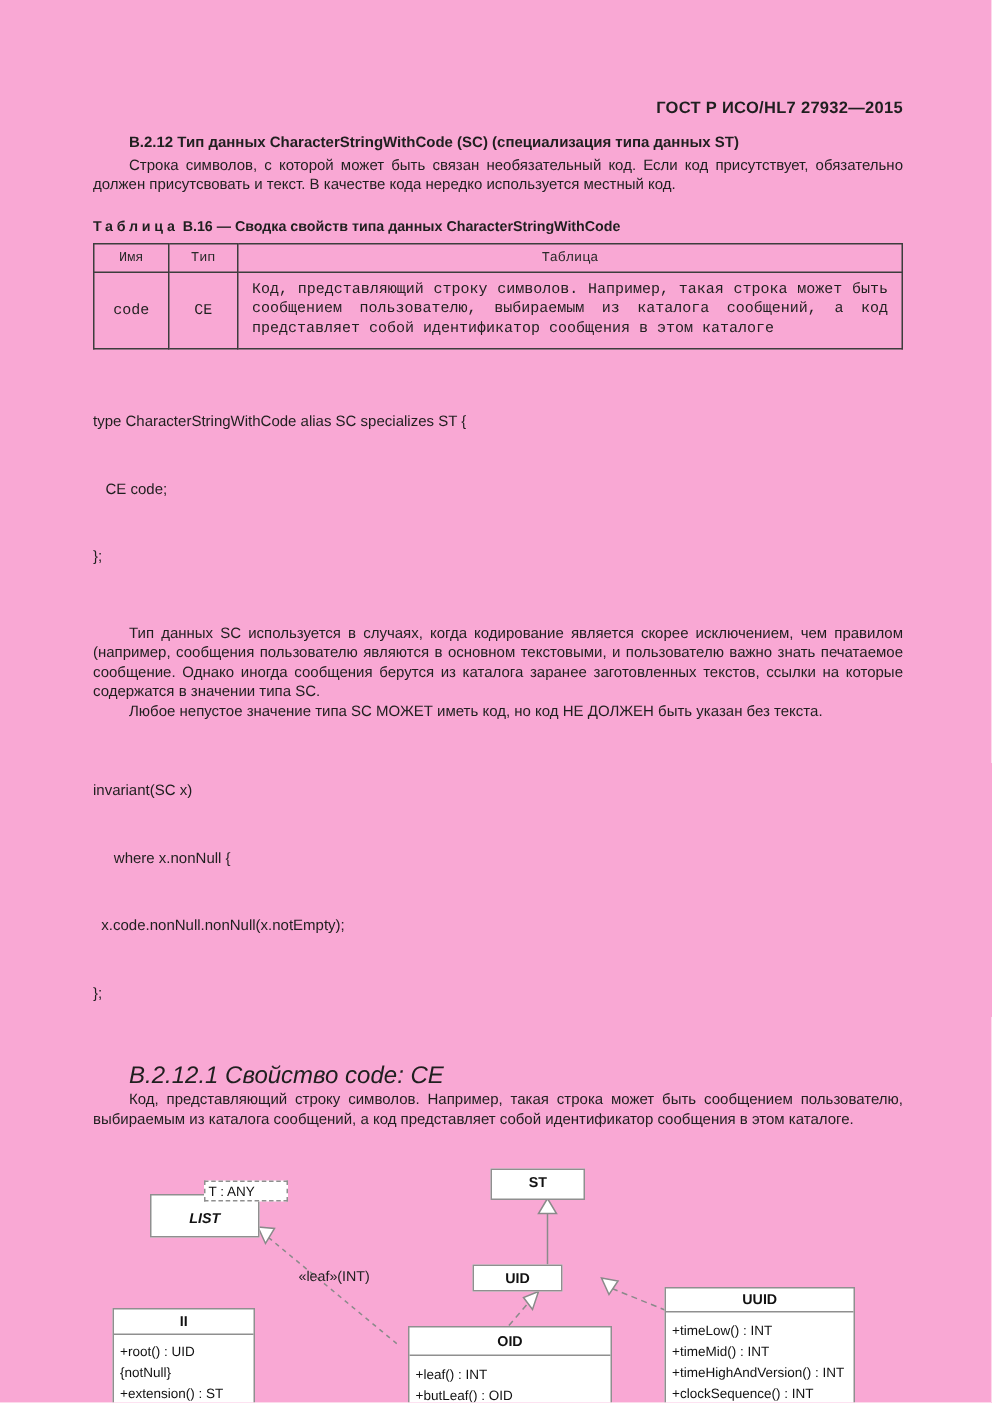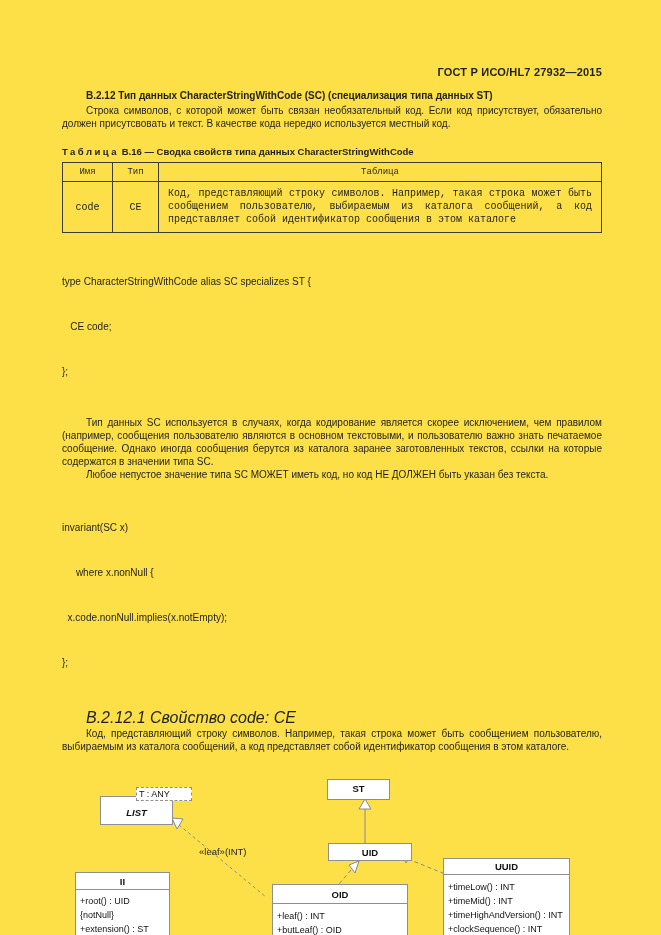--- a/index.html
+++ b/index.html
@@ -1,20 +1,20 @@
 <!DOCTYPE html>
 <html><head>
 <meta charset="utf-8">
 <style>
   * { box-sizing: border-box; }
   html, body { margin: 0; padding: 0; background: #ffffff; }
   .page {
     position: relative;
     width: 661px; height: 935px;
-    background: #fde047;
+    background: #f9a8d4;
     color: #1f1f1f;
     font-family: "Liberation Sans", sans-serif;
     overflow: hidden;
   }
   .content { position: absolute; left: 62px; top: 0; width: 540px; }
 
   .doc-header { margin-top: 66px; font-size: 11px; font-weight: bold; text-align: right; letter-spacing: 0.2px; }
 
   .section-heading { margin: 12px 0 0; font-size: 10px; font-weight: bold; text-indent: 24px; }
   .para { margin: 0; font-size: 10px; line-height: 13px; text-align: justify; text-indent: 24px; }
@@ -41,21 +41,21 @@
   .diagram { position: relative; margin-top: 18px; height: 205px; }
   .arrows { position: absolute; left: 0; top: 0; }
   .cls { position: absolute; border: 1px solid #8f8f8f; background: #ffffff; color: #111111; }
   .cls-title { font-size: 9.5px; font-weight: bold; text-align: center; padding: 3px 1px 2px; }
   .with-attrs .cls-title { border-bottom: 1px solid #8f8f8f; }
   .attrs { list-style: none; margin: 0; padding: 4px 4px 7px; font-size: 9px; line-height: 14px; }
   .box-list { left: 38px; top: 25px; width: 73px; height: 29px; }
   .box-list .cls-title { font-style: italic; padding-top: 10px; }
   .box-tany { position: absolute; left: 74px; top: 16px; width: 56px; border: 1px dashed #8f8f8f; background: #ffffff; font-size: 9px; text-align: left; padding: 1px 2px; color: #111; }
   .box-st  { left: 265px; top: 8px;  width: 63px; height: 21px; }
-  .box-uid { left: 266px; top: 72px; width: 84px; height: 18px; }
+  .box-uid { left: 253px; top: 72px; width: 60px; height: 18px; }
   .box-uid .cls-title, .box-st .cls-title { padding-top: 3px; }
   .box-ii  { left: 13px;  top: 101px; width: 95px; }
   .box-oid { left: 210px; top: 113px; width: 136px; }
   .box-oid .cls-title { padding: 4px 0 3px; }
   .box-oid .attrs { padding: 5px 4px 9px; }
   .box-uuid { left: 381px; top: 87px; width: 127px; }
   .box-uuid .cls-title { padding: 2px 0; }
   .box-uuid .attrs { padding: 5px 4px 11px; }
   .bind-label { position: absolute; left: 137px; top: 75px; font-size: 9.5px; color: #222; }
 </style>
@@ -97,21 +97,21 @@
       <div class="code-line">   CE code;</div>
       <div class="code-line">};</div>
     </div>
 
     <p class="para para2">Тип данных SC используется в случаях, когда кодирование является скорее исключением, чем правилом (например, сообщения пользователю являются в основном текстовыми, и пользователю важно знать печатаемое сообщение. Однако иногда сообщения берутся из каталога заранее заготовленных текстов, ссылки на которые содержатся в значении типа SC.</p>
     <p class="para">Любое непустое значение типа SC МОЖЕТ иметь код, но код НЕ ДОЛЖЕН быть указан без текста.</p>
 
     <div class="code-block cb2">
       <div class="code-line">invariant(SC x)</div>
       <div class="code-line">     where x.nonNull {</div>
-      <div class="code-line">  x.code.nonNull.implies(x.notEmpty);</div>
+      <div class="code-line">  x.code.nonNull.nonNull(x.notEmpty);</div>
       <div class="code-line">};</div>
     </div>
 
     <p class="sub-heading">В.2.12.1 Свойство code: CE</p>
     <p class="para">Код, представляющий строку символов. Например, такая строка может быть сообщением пользователю, выбираемым из каталога сообщений, а код представляет собой идентификатор сообщения в этом каталоге.</p>
 
     <div class="diagram">
       <svg class="arrows" width="540" height="205" viewBox="0 0 540 205">
         <g stroke="#8a8a8a" fill="none">
           <line x1="303" y1="38" x2="303" y2="72"></line>

